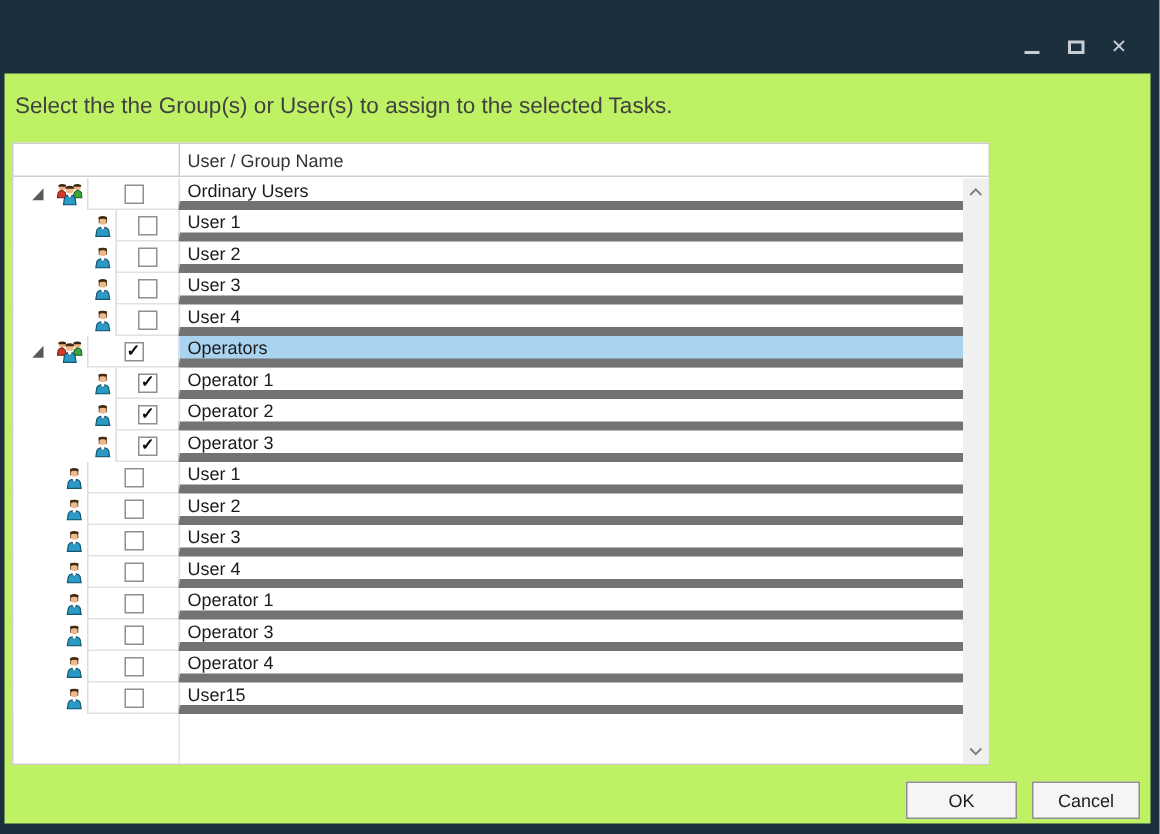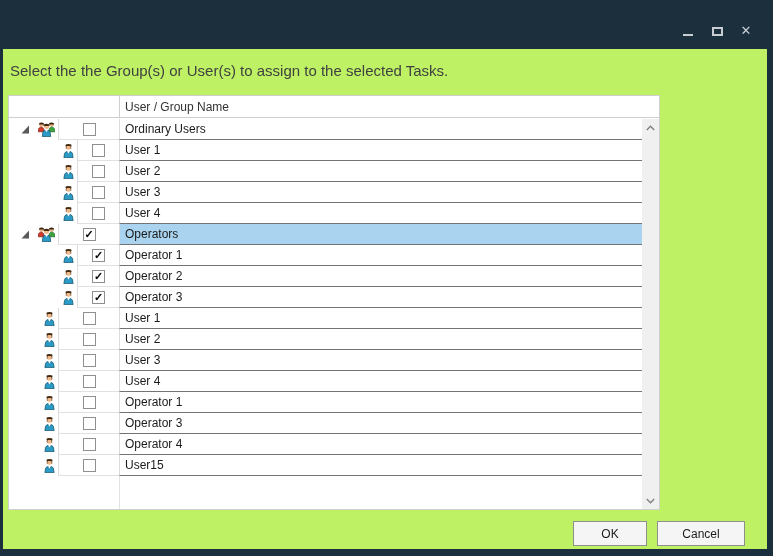--- a/index.html
+++ b/index.html
@@ -34,44 +34,44 @@
   .lvl0 .tree-cell { width:49px; }
   .lvl1 .tree-cell { width:68px; }
   .cb-cell {
     display:flex; align-items:center; justify-content:center;
     border-left:1px solid #dcdcdc; border-bottom:1px solid #e1e1e1;
   }
   .lvl0 .cb-cell { width:61px; }
   .lvl1 .cb-cell { width:42px; }
   .name-cell {
     flex:1; display:flex; align-items:center; padding-left:5px;
-    border-left:1px solid #dcdcdc; border-bottom:1px solid #737373;
+    border-left:1px solid #dcdcdc; border-bottom:6px solid #737373;
     font-size:12px; color:#1b1b1b;
   }
   .row.selected .name-cell { background:#a9d3ee; }
   .expander { width:9px; height:9px; display:inline-flex; }
   .icon-slot { display:inline-flex; align-items:center; }
   .checkbox {
     width:13px; height:13px; border:1px solid #8f8f8f; background:#fff;
     display:flex; align-items:center; justify-content:center;
   }
   .checkbox .check { display:none; font-size:11px; font-weight:bold; color:#0a0a0a; line-height:11px; }
   .checkbox.checked .check { display:block; }
   
   .scrollbar { position:absolute; right:0; top:0; bottom:0; width:17px; background:#f0f0f0; }
   .sb-btn { position:absolute; left:0; width:17px; height:17px; display:flex; align-items:center; justify-content:center; }
   .sb-up { top:0; } .sb-down { bottom:0; }
   
-  .footer { position:absolute; right:22px; bottom:3px; display:flex; gap:10px;justify-content:center; }
+  .footer { position:absolute; right:7px; bottom:3px; display:flex; gap:10px;justify-content:center; }
   .btn {
     height:25px; background:#f5f5f5; border:1px solid #8f8f8f;
     font-family:"Liberation Sans", sans-serif; font-size:12px; color:#1b1b1b;
     display:flex; align-items:center; justify-content:center;
   }
-  .btn-ok { width:74px; } .btn-cancel { width:88px; }
+  .btn-ok { width:74px; } .btn-cancel { width:72px; }
 </style>
 </head>
 <body>
 
 <div class="window">
 
   <div class="titlebar">
     <div class="caption-buttons">
       <div class="cap-btn">
         <span class="min-glyph"></span>

